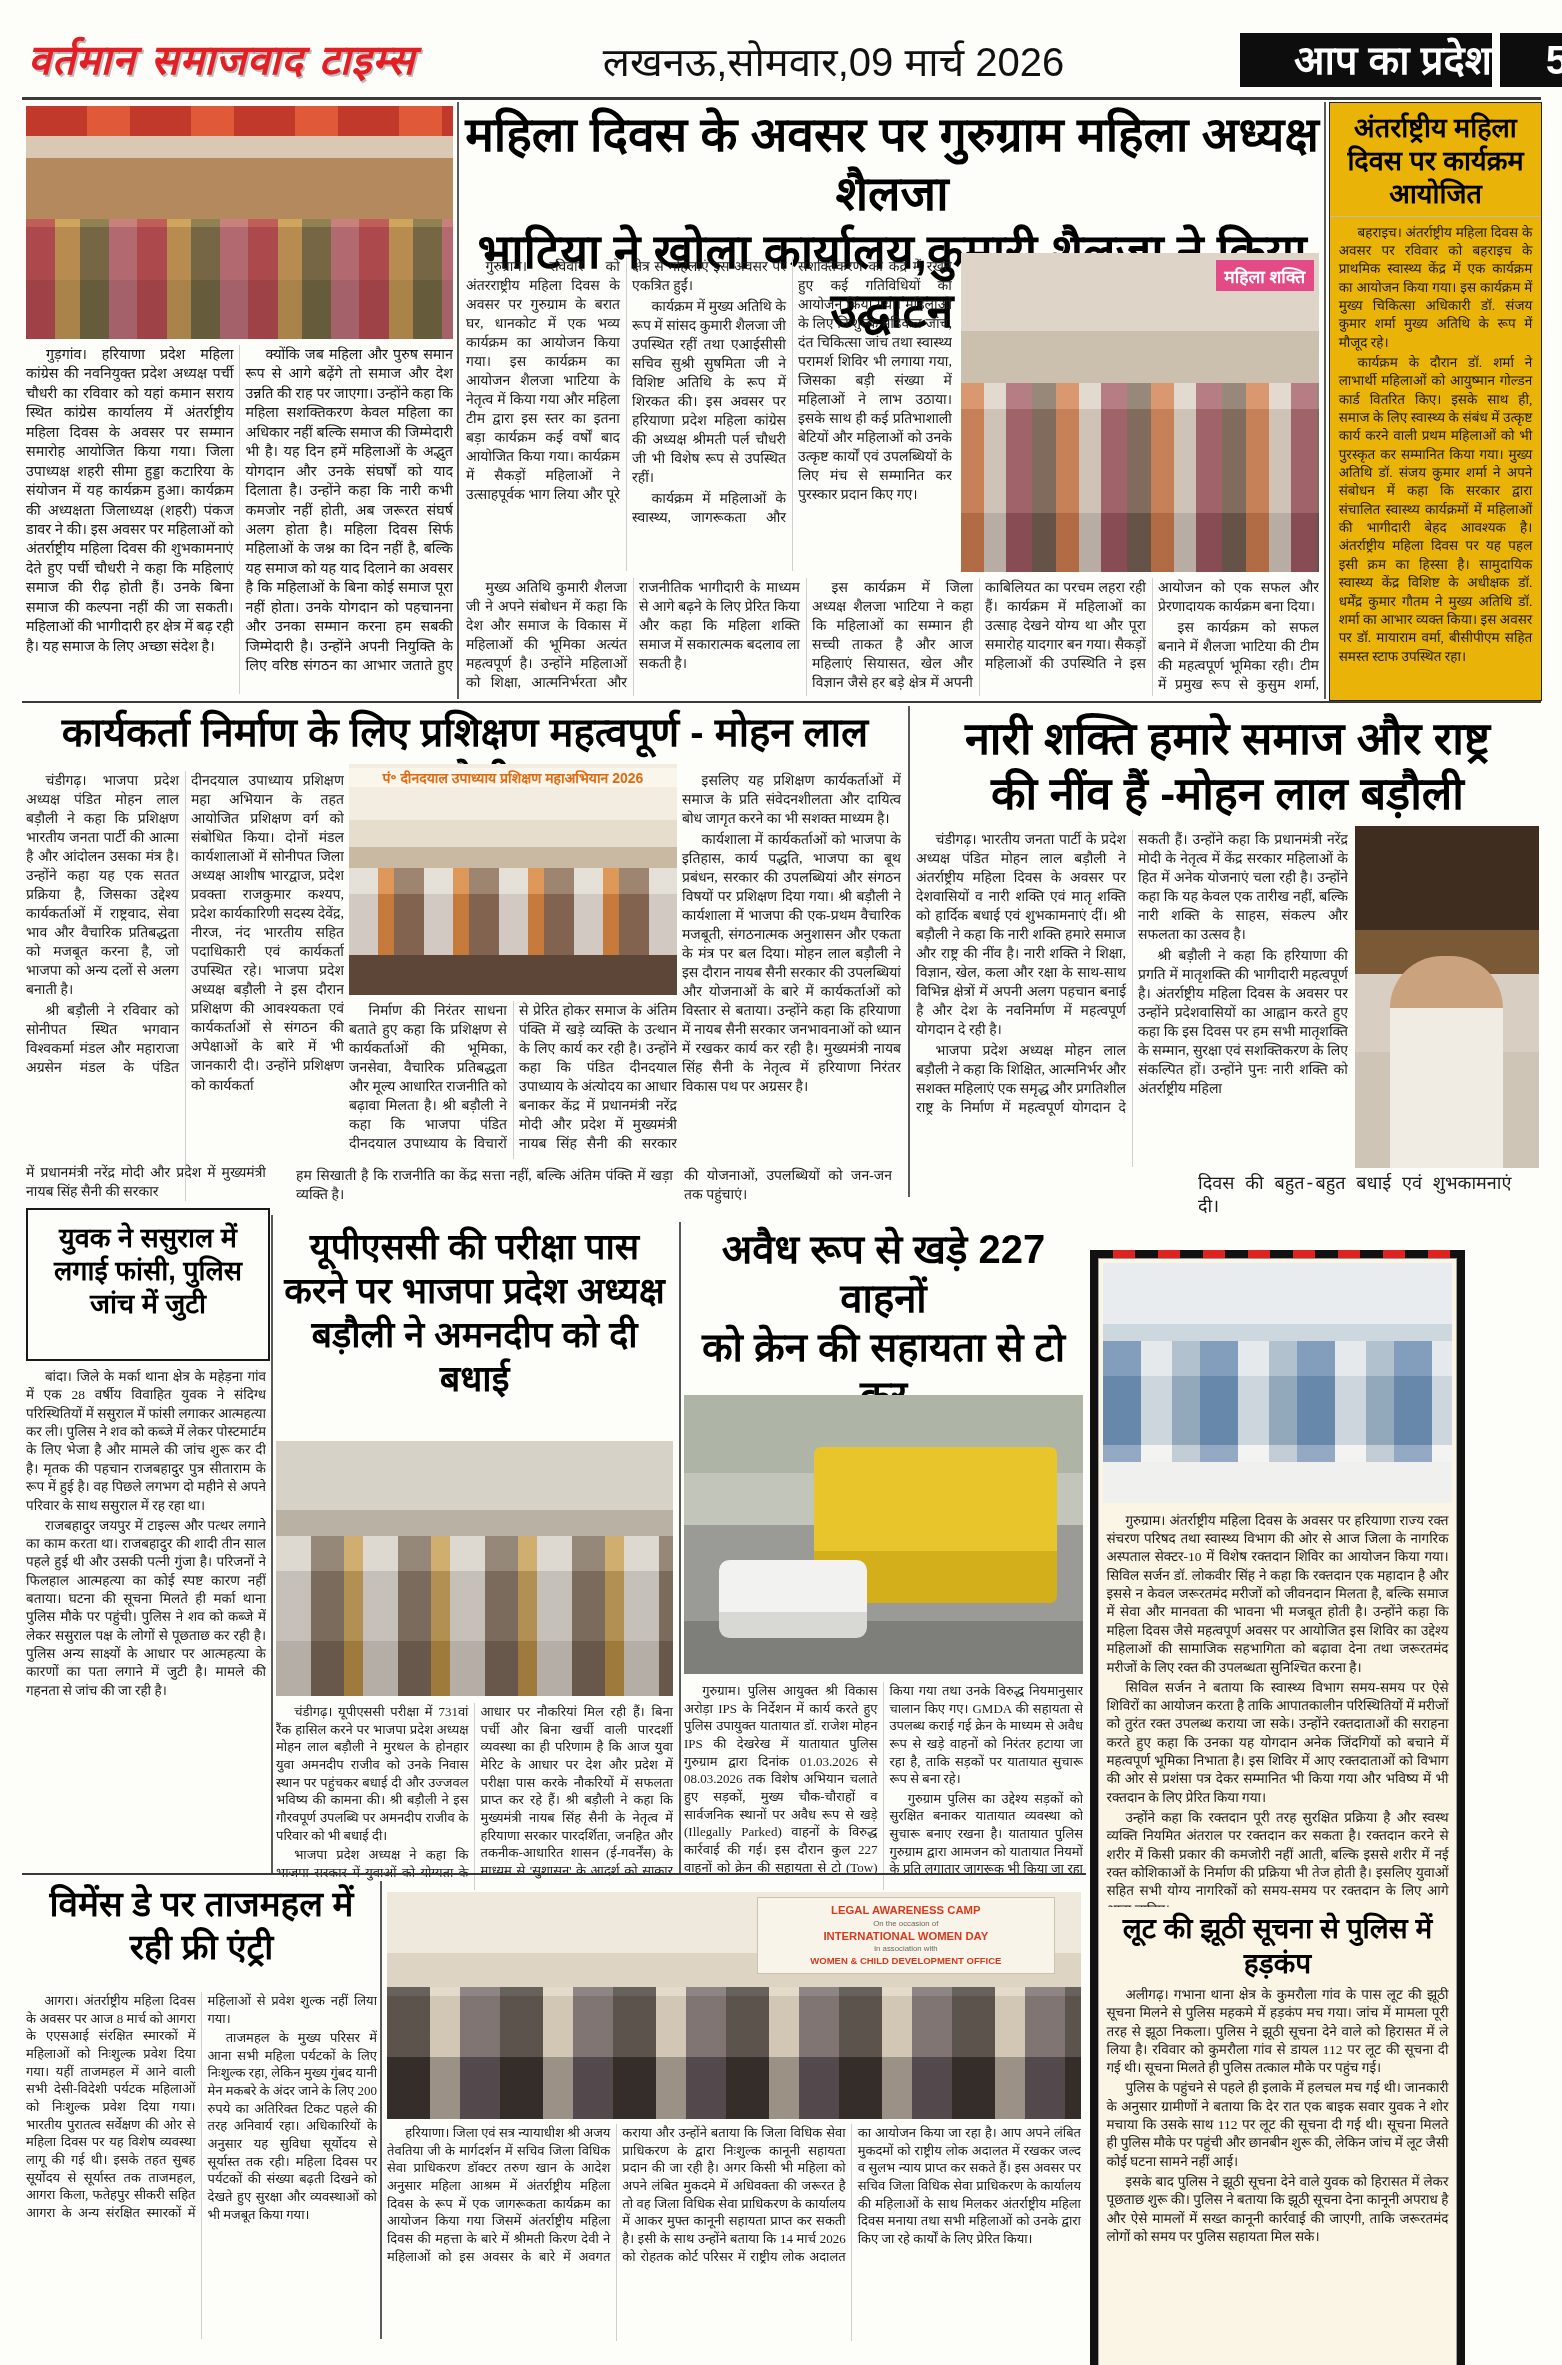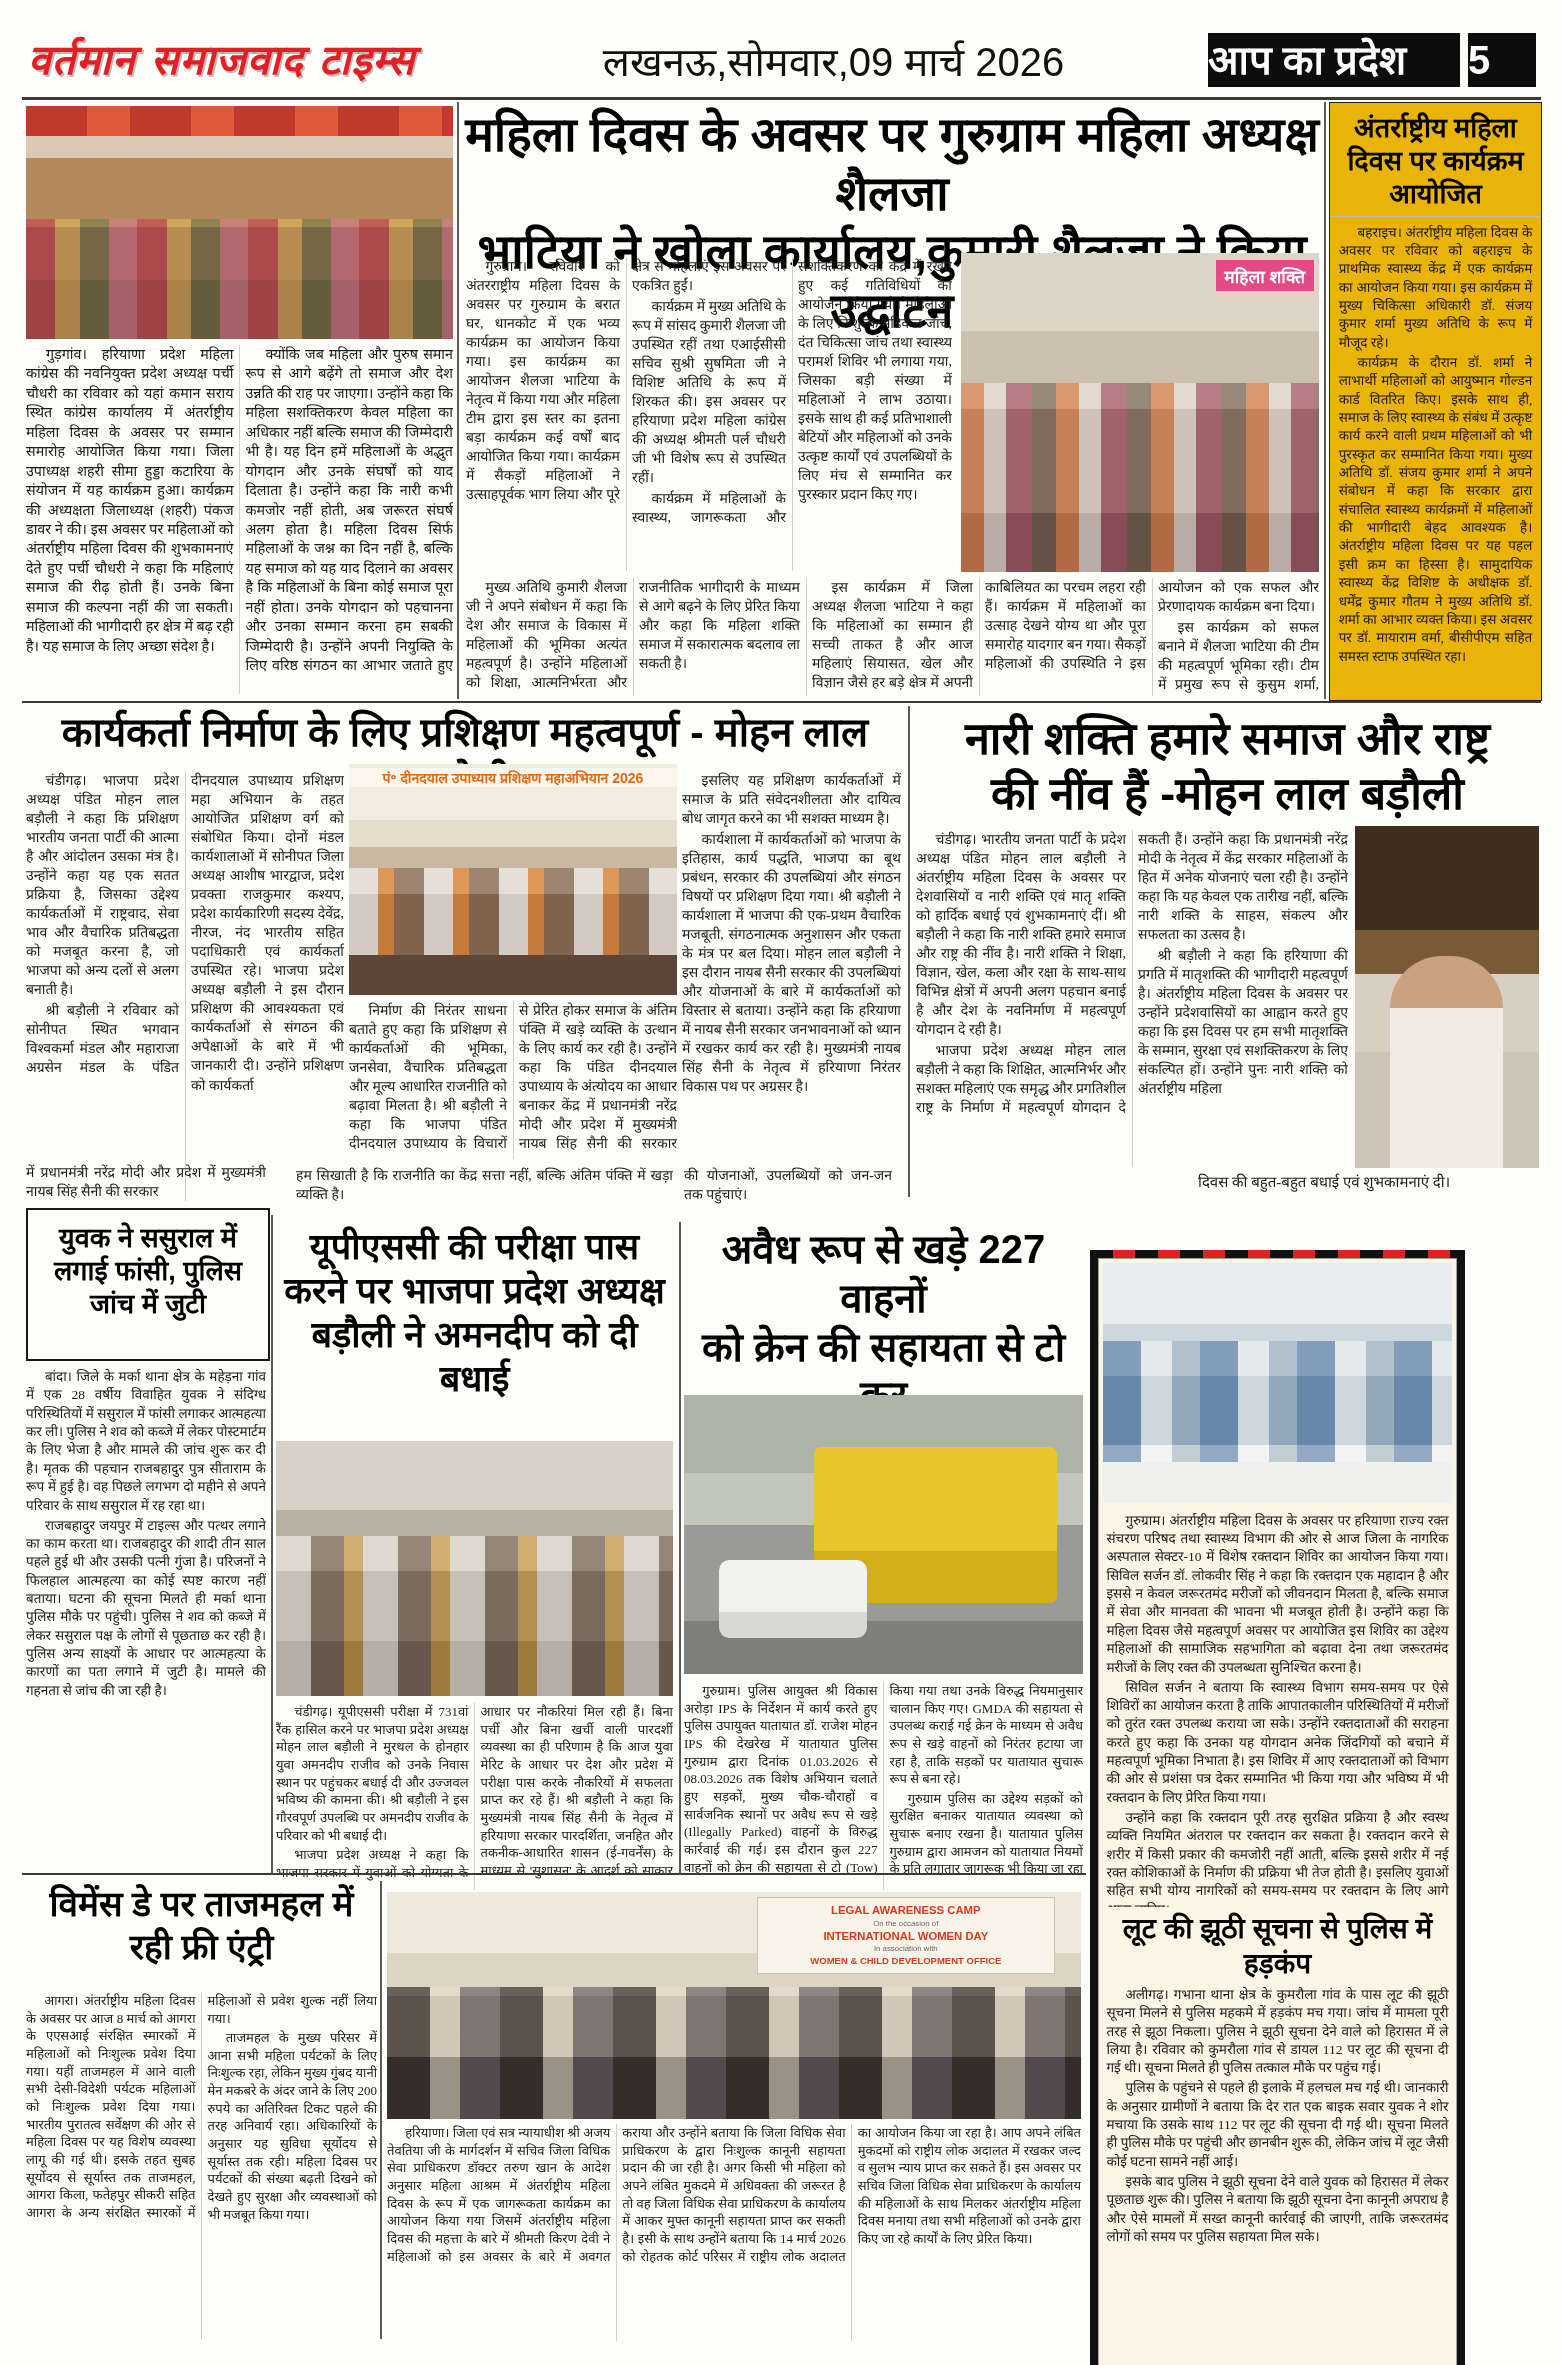--- a/index.html
+++ b/index.html
@@ -5,29 +5,29 @@
   html,body{margin:0;padding:0;background:#e9e7e2;}
   .page{position:relative;width:1562px;height:2366px;background:#fdfdfa;margin:0 auto;overflow:hidden;
         font-family:"Liberation Serif","DejaVu Serif",serif;color:#1b1b1b;}
   .abs{position:absolute;}
   .rule-h{background:#3a3a3a;}
   .rule-v{background:#5a5a5a;width:1.7px;}
   .logo{color:#e31e24;font-family:"DejaVu Sans","Liberation Sans",sans-serif;font-weight:bold;
         font-style:italic;font-size:41px;letter-spacing:0.9px;text-shadow:1.7px 1.7px 0 rgba(60,60,60,.35);}
   .dateline{font-family:"Liberation Sans",sans-serif;font-weight:normal;font-size:40px;text-align:center;color:#111;}
   .badge{background:#0d0d0d;color:#fff;font-family:"Liberation Sans",sans-serif;font-weight:bold;
-         font-size:40px;text-align:left;line-height:54px;}
+         font-size:40px;text-align:right;line-height:54px;margin-left:32px;}
   .hl{font-family:"Liberation Sans","DejaVu Sans",sans-serif;font-weight:bold;color:#000;text-align:center;line-height:1.22;}
   .bt{font-size:14.3px;line-height:1.36;text-align:justify;overflow:hidden;}
   .bt p{margin:0 0 1.7px 0;text-indent:1.4em;}
   .c2{column-count:2;column-gap:12px;column-rule:0.9px solid #cfcfcf;}
   .c3{column-count:3;column-gap:12px;column-rule:0.9px solid #cfcfcf;}
   .c5{column-count:5;column-gap:12px;column-rule:0.9px solid #cfcfcf;}
   .photo{overflow:hidden;background:#b9b0a4;}
-  .cap{font-size:15px;line-height:1.3;}
+  .cap{font-size:18px;line-height:1.3;font-family:Liberation Mono, monospace;}
   .boxed{border:1.7px solid #222;background:#eab308;}
   .redbox-outer{background:repeating-linear-gradient(90deg,#111 0 22.6px,#d22 22.6px 45px);}
   .redbox-inner{position:absolute;left:7.8px;top:7.8px;right:7.8px;bottom:7.8px;background:#faf5e4;overflow:hidden;
                 box-shadow:inset 0 0 0 0.9px #999;}
   .banner-pink{position:absolute;background:#e44a86;color:#fff;font-family:"Liberation Sans",sans-serif;
                font-weight:bold;font-size:17.4px;padding:3.5px 8.7px;}
   .banner-white{position:absolute;background:#fbf6ec;color:#e06a10;font-family:"Liberation Sans",sans-serif;
                 font-weight:bold;text-align:center;}
   .banner-legal{position:absolute;background:#f8f4ea;border:0.9px solid #c9c2ae;color:#d93a1e;
                 font-family:"Liberation Sans",sans-serif;font-weight:bold;text-align:center;line-height:1.35;}

